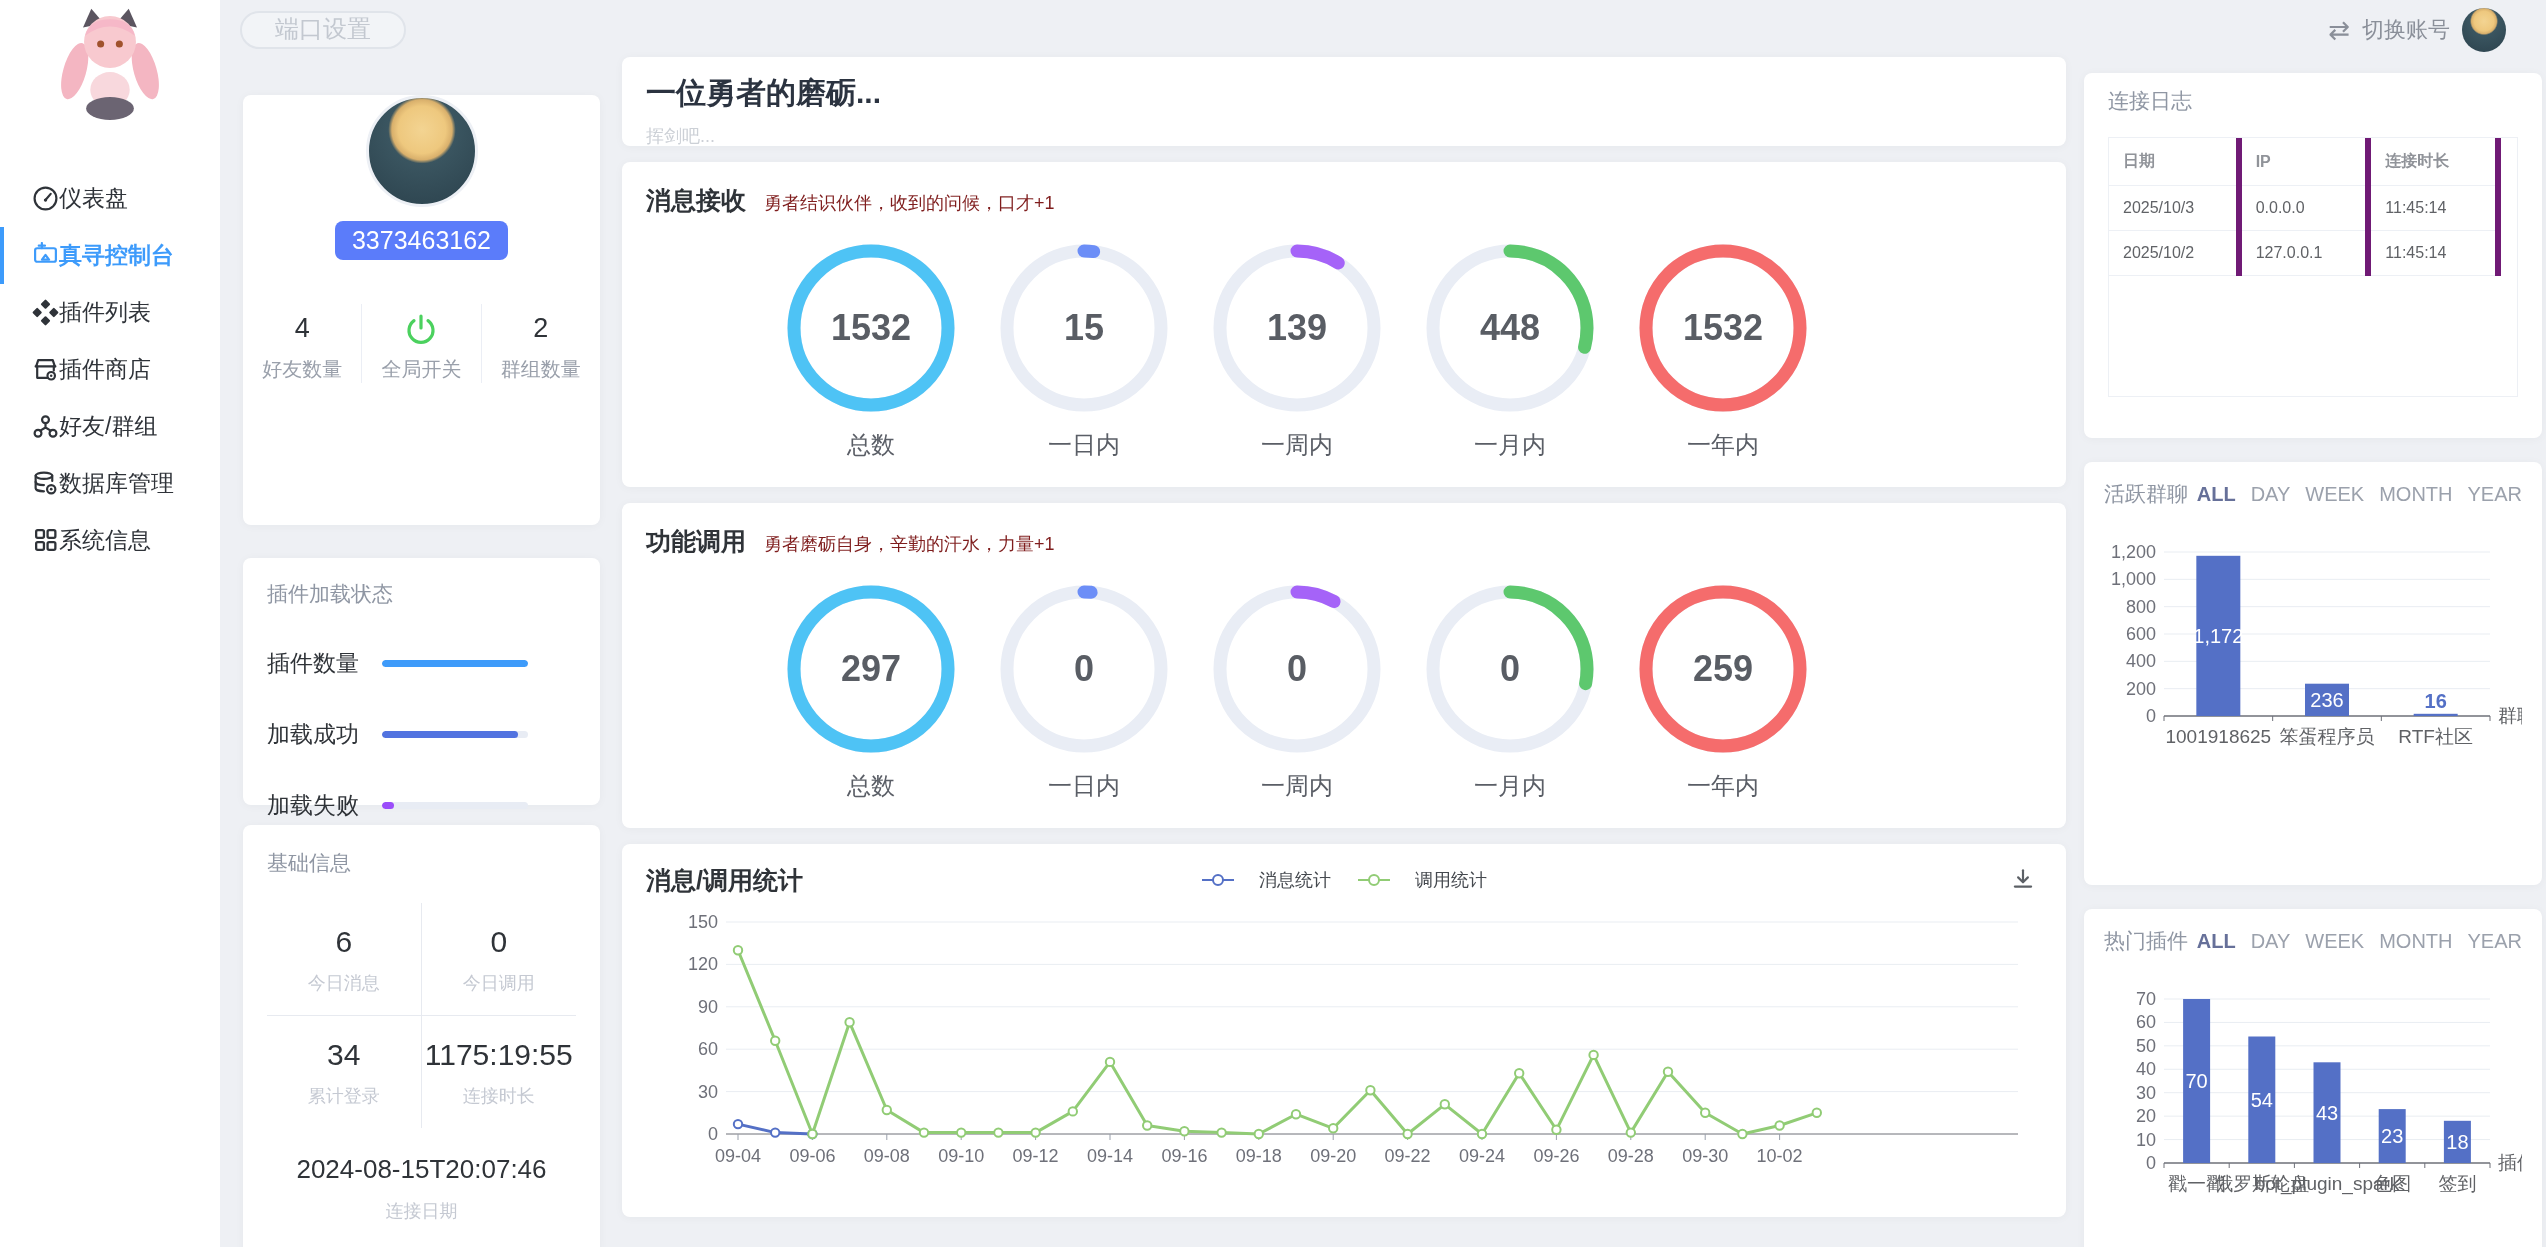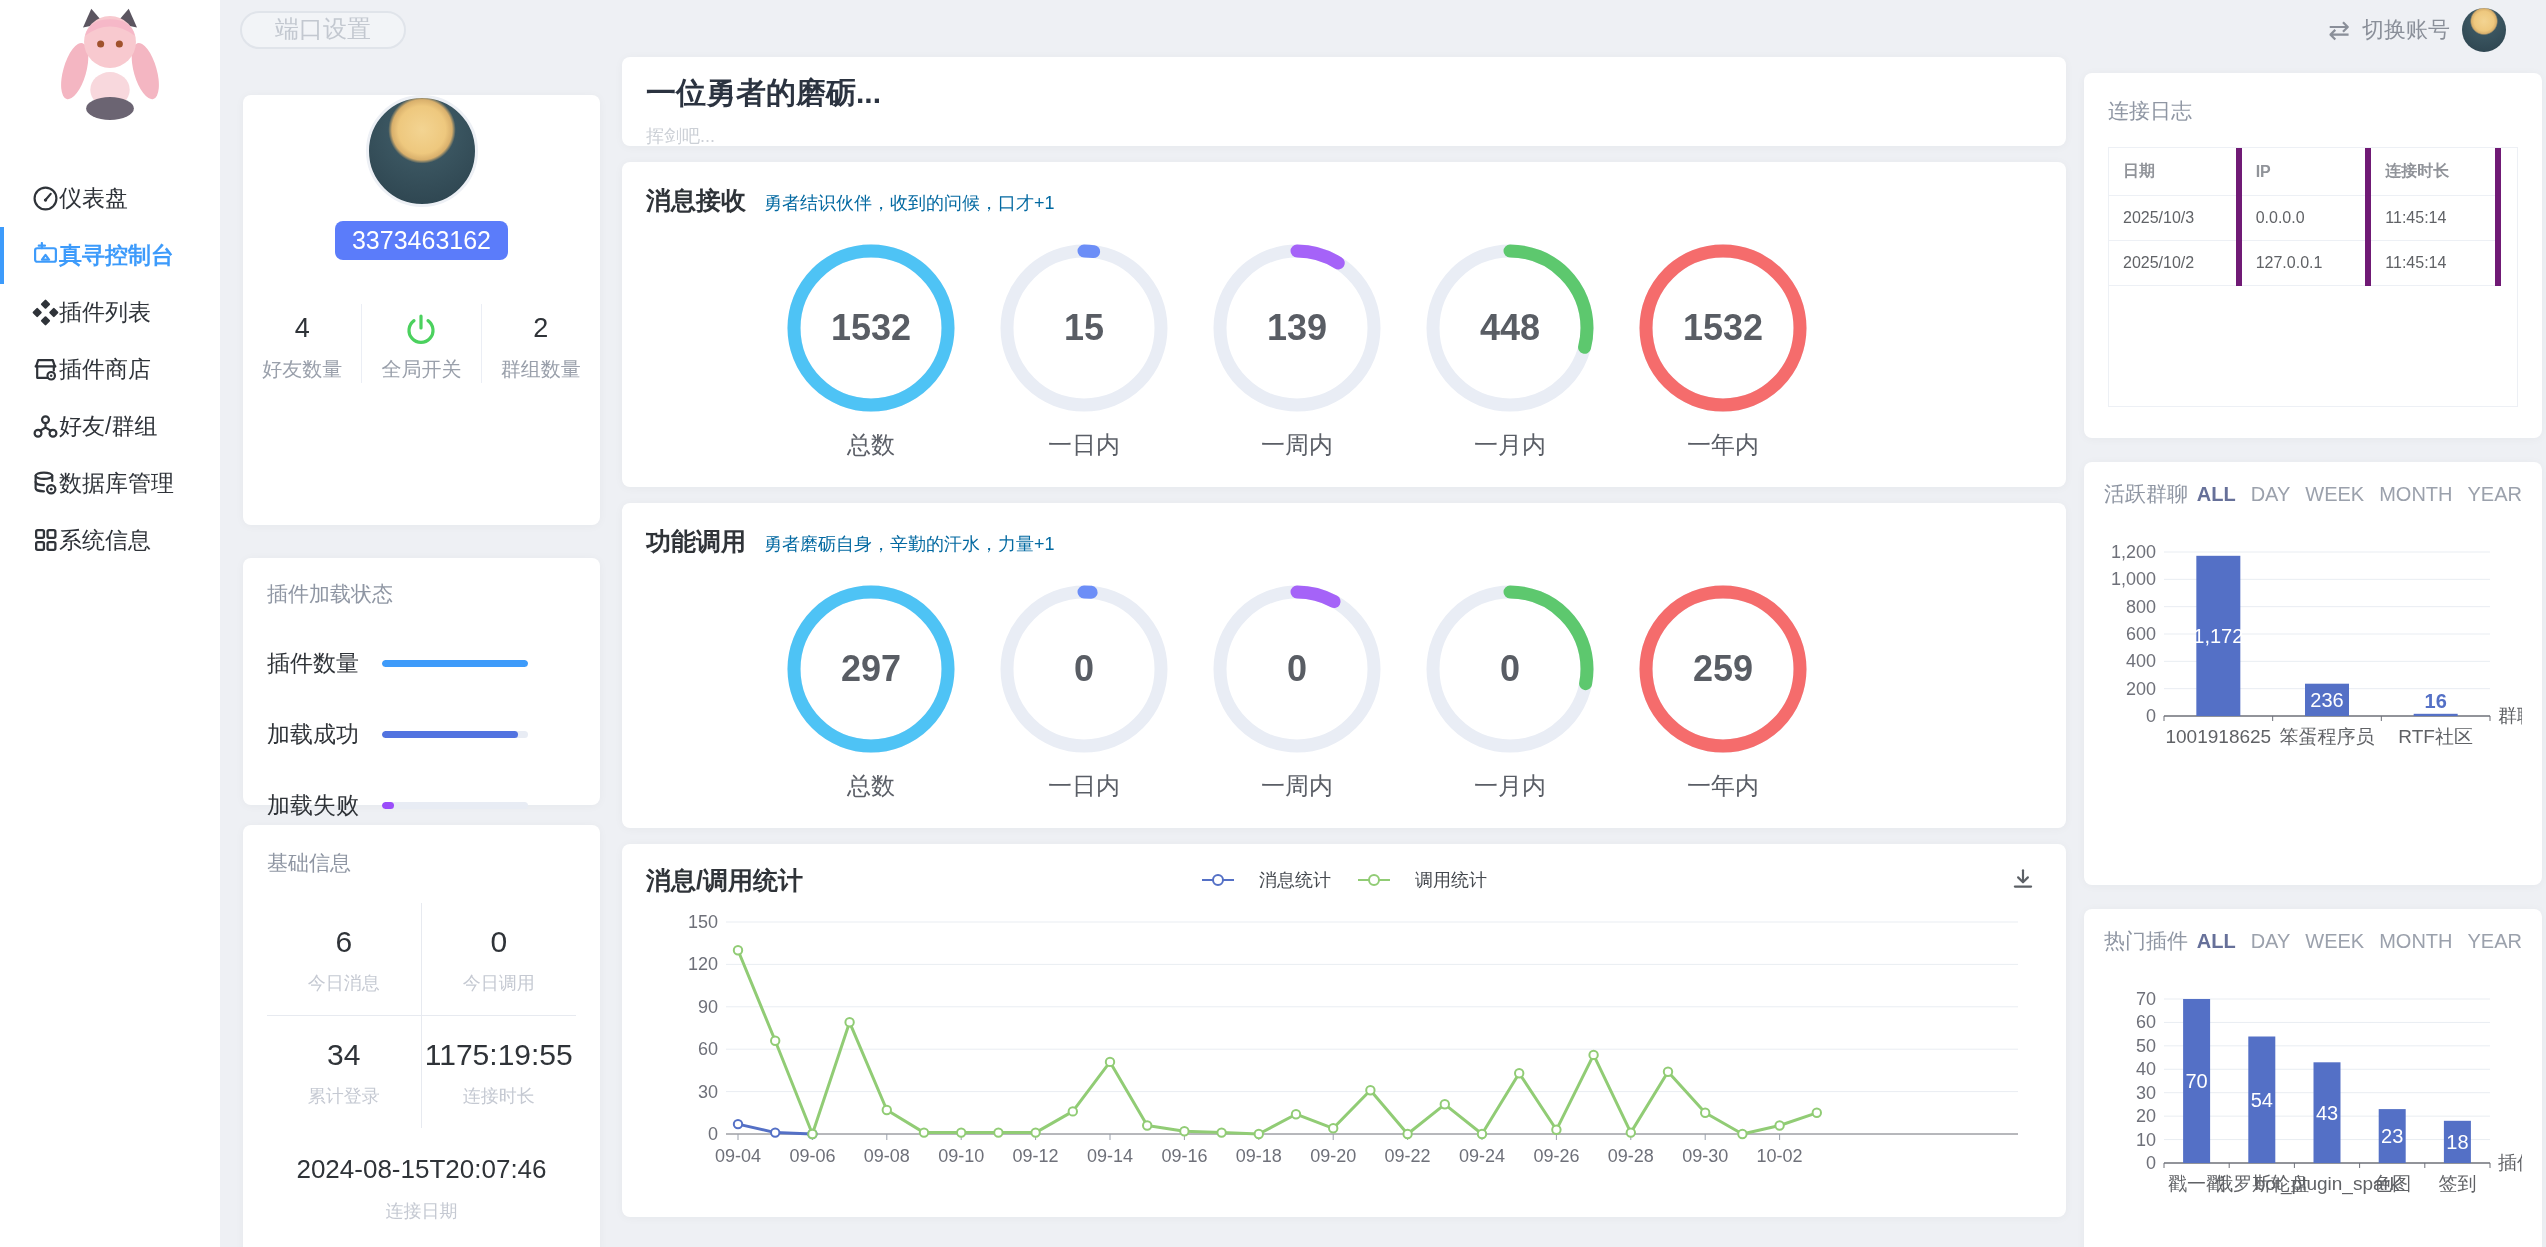--- a/index.html
+++ b/index.html
@@ -70,37 +70,37 @@
   .bi-date-label { font-size:18px; color:#c5c9d2; margin-top:14px; }
 
   
   .head-card { height:89px; margin-bottom:16px; padding:16px 24px; }
   .head-title { font-size:30px; font-weight:bold; color:#2b3340; }
   .head-sub { font-size:18px; color:#ccd0d6; margin-top:10px; }
 
   .stat-card { height:325px; margin-bottom:16px; padding:22px 24px; }
   .stat-head { display:flex; align-items:baseline; }
   .stat-title { font-size:25px; font-weight:bold; color:#2f3338; }
-  .stat-sub { font-size:18px; color:#0369a1; margin-left:18px; }
+  .stat-sub { font-size:18px; color:#7f1d1d; margin-left:18px; }
   .circles { display:flex; justify-content:space-between; width:1032px; margin:26px 0 0 135px; }
   .circ { width:180px; text-align:center; }
   .ring-wrap { position:relative; width:170px; height:170px; margin:0 auto; }
   .ring-num { position:absolute; left:0; top:0; width:170px; height:170px; display:flex; align-items:center;
     justify-content:center; font-size:36px; font-weight:bold; color:#595d64; }
   .circ-label { font-size:24px; color:#5a5e66; margin-top:16px; }
 
   .line-card { height:373px; padding:20px 24px; }
   .line-head { position:relative; height:40px; }
   .line-title { font-size:25px; font-weight:bold; color:#2f3338; }
   .legend { position:absolute; left:0; right:0; top:4px; display:flex; justify-content:center; gap:26px; pointer-events:none; }
   .legend-item { display:flex; align-items:center; gap:24px; font-size:18px; color:#45494f; pointer-events:auto; cursor:pointer; }
   .dl-btn { position:absolute; right:6px; top:2px; cursor:pointer; }
 
   
-  .log-card { height:365px; margin-bottom:24px; padding:24px 24px; }
+  .log-card { height:365px; margin-bottom:24px; padding:14px 24px; }
   .table-box { border:1px solid #edf0f5; height:260px; margin-top:22px; width:410px; }
   table.log { border-collapse:collapse; width:392px; table-layout:fixed; }
   table.log th, table.log td { border-right:6px solid #701a75; border-bottom:1px solid #edf0f5;
     text-align:left; padding:13px 14px; font-size:16px; }
   table.log th { color:#909399; font-weight:bold; }
   table.log td { color:#606266; }
 
   .rchart-card { padding:18px 20px; margin-bottom:24px; }
   .groups-card { height:423px; }
   .plugins-card { height:356px; }

